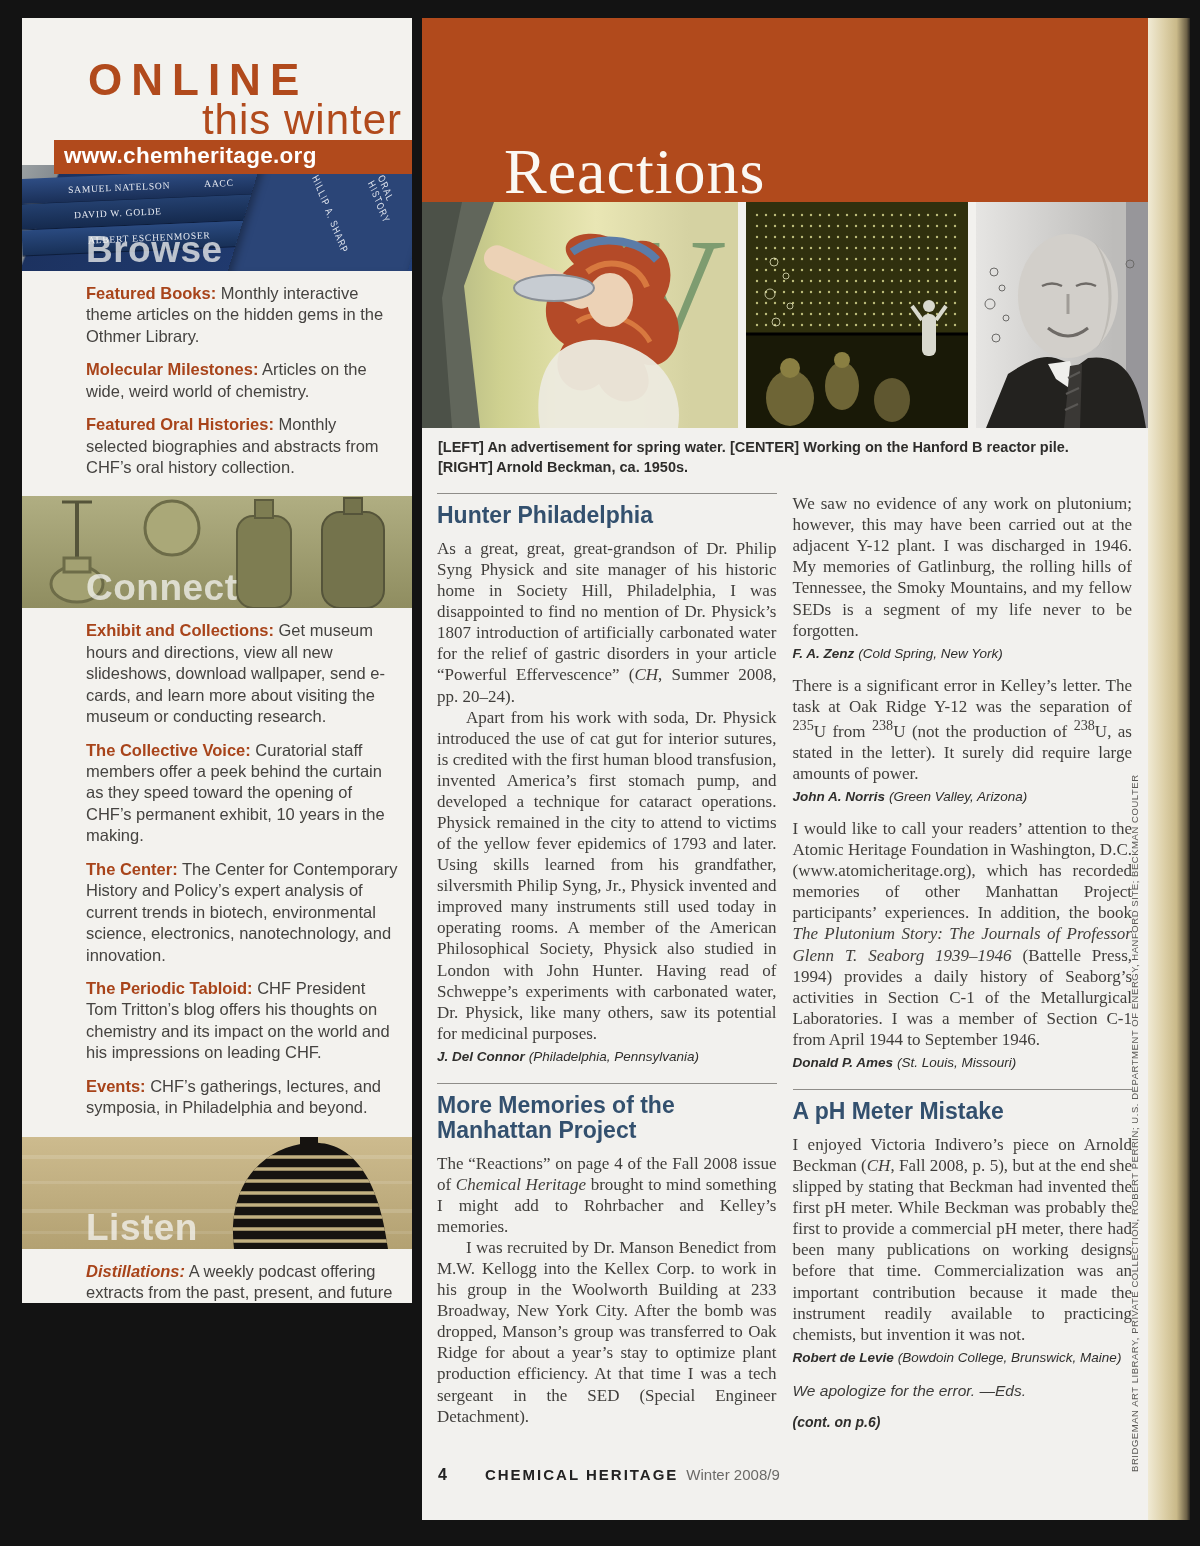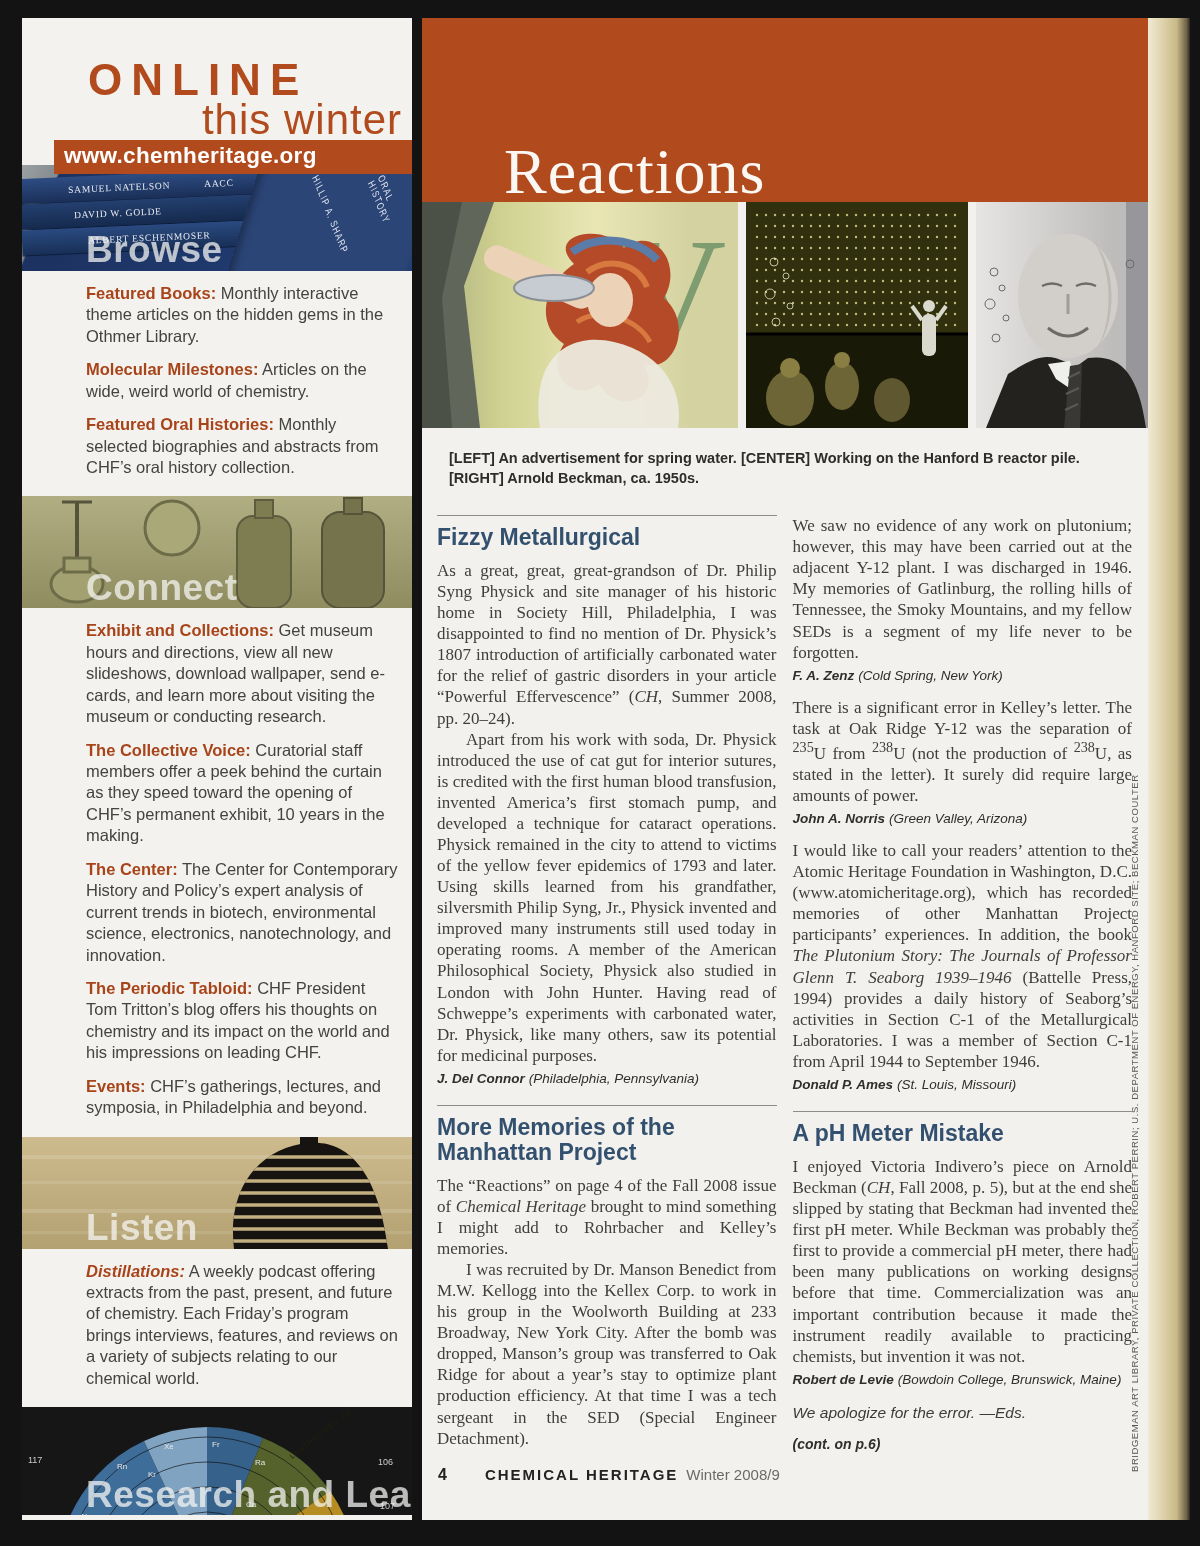--- a/index.html
+++ b/index.html
@@ -1,20 +1,20 @@
 <!DOCTYPE html>
 <html><head>
 <meta charset="utf-8">
 <style>
   html,body{margin:0;padding:0;background:#131313;}
   .page{position:relative;width:1200px;height:1546px;background:#131313;overflow:hidden;
         font-family:"Liberation Sans",sans-serif;}
 
   
-  .sidebar{position:absolute;left:22px;top:18px;width:390px;height:1502px;background:#f3f2ee;overflow:hidden;}
+  .sidebar{position:absolute;left:22px;top:18px;width:390px;height:1285px;background:#f3f2ee;overflow:hidden;}
   .sb-title{padding-top:40px;color:#b14a1c;}
   .sb-title .t1{margin-left:66px;font-size:44px;font-weight:700;letter-spacing:9px;line-height:1;}
   .sb-title .t2{text-align:right;padding-right:10px;font-size:42px;font-weight:400;line-height:.95;margin-top:-2px;letter-spacing:1px;}
   .urlbar{margin-left:32px;background:#b14a1c;color:#fff;font-weight:700;font-size:22.5px;
           padding:3px 6px 5px 10px;position:relative;z-index:2;letter-spacing:.3px;}
   .sb-img{position:relative;width:390px;overflow:hidden;}
   .sb-img .overlay{position:absolute;left:64px;bottom:0;font-size:37px;font-weight:700;
           color:rgba(245,245,243,.74);letter-spacing:.5px;line-height:1.1;z-index:3;white-space:nowrap;}
   
   .books{height:106px;margin-top:-9px;background:linear-gradient(112deg,#9aa0a2 0%,#848b90 9%,#1c3260 9.5%,#23407a 100%);}
@@ -33,21 +33,21 @@
   .imgband svg{display:block;}
   .research{height:108px;}
 
   
   .mainpage{position:absolute;left:422px;top:18px;width:726px;height:1502px;background:#f2f1ee;overflow:hidden;}
   .banner{position:relative;height:184px;background:#b14a1c;}
   .banner-title{position:absolute;left:82px;bottom:0;font-family:"Liberation Serif",serif;
          font-size:64px;line-height:.92;color:#fbf8f3;letter-spacing:1px;}
   .photos{display:flex;gap:8px;height:226px;background:#f2f1ee;}
   .photo{position:relative;overflow:hidden;}
-  .caption{margin:11px;padding:10px 24px 0 16px;font-size:14.5px;font-weight:700;line-height:1.35;color:#2e2d2b;}
+  .caption{margin:0;padding:10px 24px 0 16px;font-size:14.5px;font-weight:700;line-height:1.35;color:#2e2d2b;}
   .cols{display:flex;gap:16px;padding:16px 16px 0 15px;}
   .col{width:342px;}
   .rule{border-top:1px solid #8f8d89;margin-bottom:9px;}
   .rule.mt{margin-top:18px;}
   h2{margin:0 0 10px 0;font-size:23px;font-weight:700;color:#33506e;line-height:1.08;font-family:"Liberation Sans",sans-serif;}
   .col p.body{margin:0;font-family:"Liberation Serif",serif;font-size:17px;line-height:1.24;
         color:#403e3b;text-align:justify;}
   .col p.ind{text-indent:1.7em;}
   .sig{margin:5px 0 13px 0;text-align:left;font-size:13.5px;font-style:italic;color:#2f2e2c;line-height:1.2;}
   .sig b{font-style:italic;margin-right:4px;}
@@ -299,21 +299,21 @@
         </svg>
       </div>
     </div>
 
     <p class="caption">[LEFT] An advertisement for spring water. [CENTER] Working on the Hanford B reactor pile. [RIGHT] Arnold Beckman, ca. 1950s.</p>
 
     <div class="cols">
 
       <div class="col">
         <div class="rule"></div>
-        <h2>Fizzy Metallurgical</h2>
+        <h2>Hunter Philadelphia</h2>
         <p class="body">As a great, great, great-grandson of Dr. Philip Syng Physick and site manager of his historic home in Society Hill, Philadelphia, I was disappointed to find no mention of Dr. Physick’s 1807 introduction of artificially carbonated water for the relief of gastric disorders in your article “Powerful Effervescence” (<i>CH</i>, Summer 2008, pp. 20–24).</p>
         <p class="body ind">Apart from his work with soda, Dr. Physick introduced the use of cat gut for interior sutures, is credited with the first human blood transfusion, invented America’s first stomach pump, and developed a technique for cataract operations. Physick remained in the city to attend to victims of the yellow fever epidemics of 1793 and later. Using skills learned from his grandfather, silversmith Philip Syng, Jr., Physick invented and improved many instruments still used today in operating rooms. A member of the American Philosophical Society, Physick also studied in London with John Hunter. Having read of Schweppe’s experiments with carbonated water, Dr. Physick, like many others, saw its potential for medicinal purposes.</p>
         <p class="sig"><b>J. Del Connor</b><span>(Philadelphia, Pennsylvania)</span></p>
         <div class="rule mt"></div>
         <h2>More Memories of the Manhattan Project</h2>
         <p class="body">The “Reactions” on page 4 of the Fall 2008 issue of <i>Chemical Heritage</i> brought to mind something I might add to Rohrbacher and Kelley’s memories.</p>
         <p class="body ind">I was recruited by Dr. Manson Benedict from M.W. Kellogg into the Kellex Corp. to work in his group in the Woolworth Building at 233 Broadway, New York City. After the bomb was dropped, Manson’s group was transferred to Oak Ridge for about a year’s stay to optimize plant production efficiency. At that time I was a tech sergeant in the SED (Special Engineer Detachment).</p>
       </div>
 
       <div class="col">

